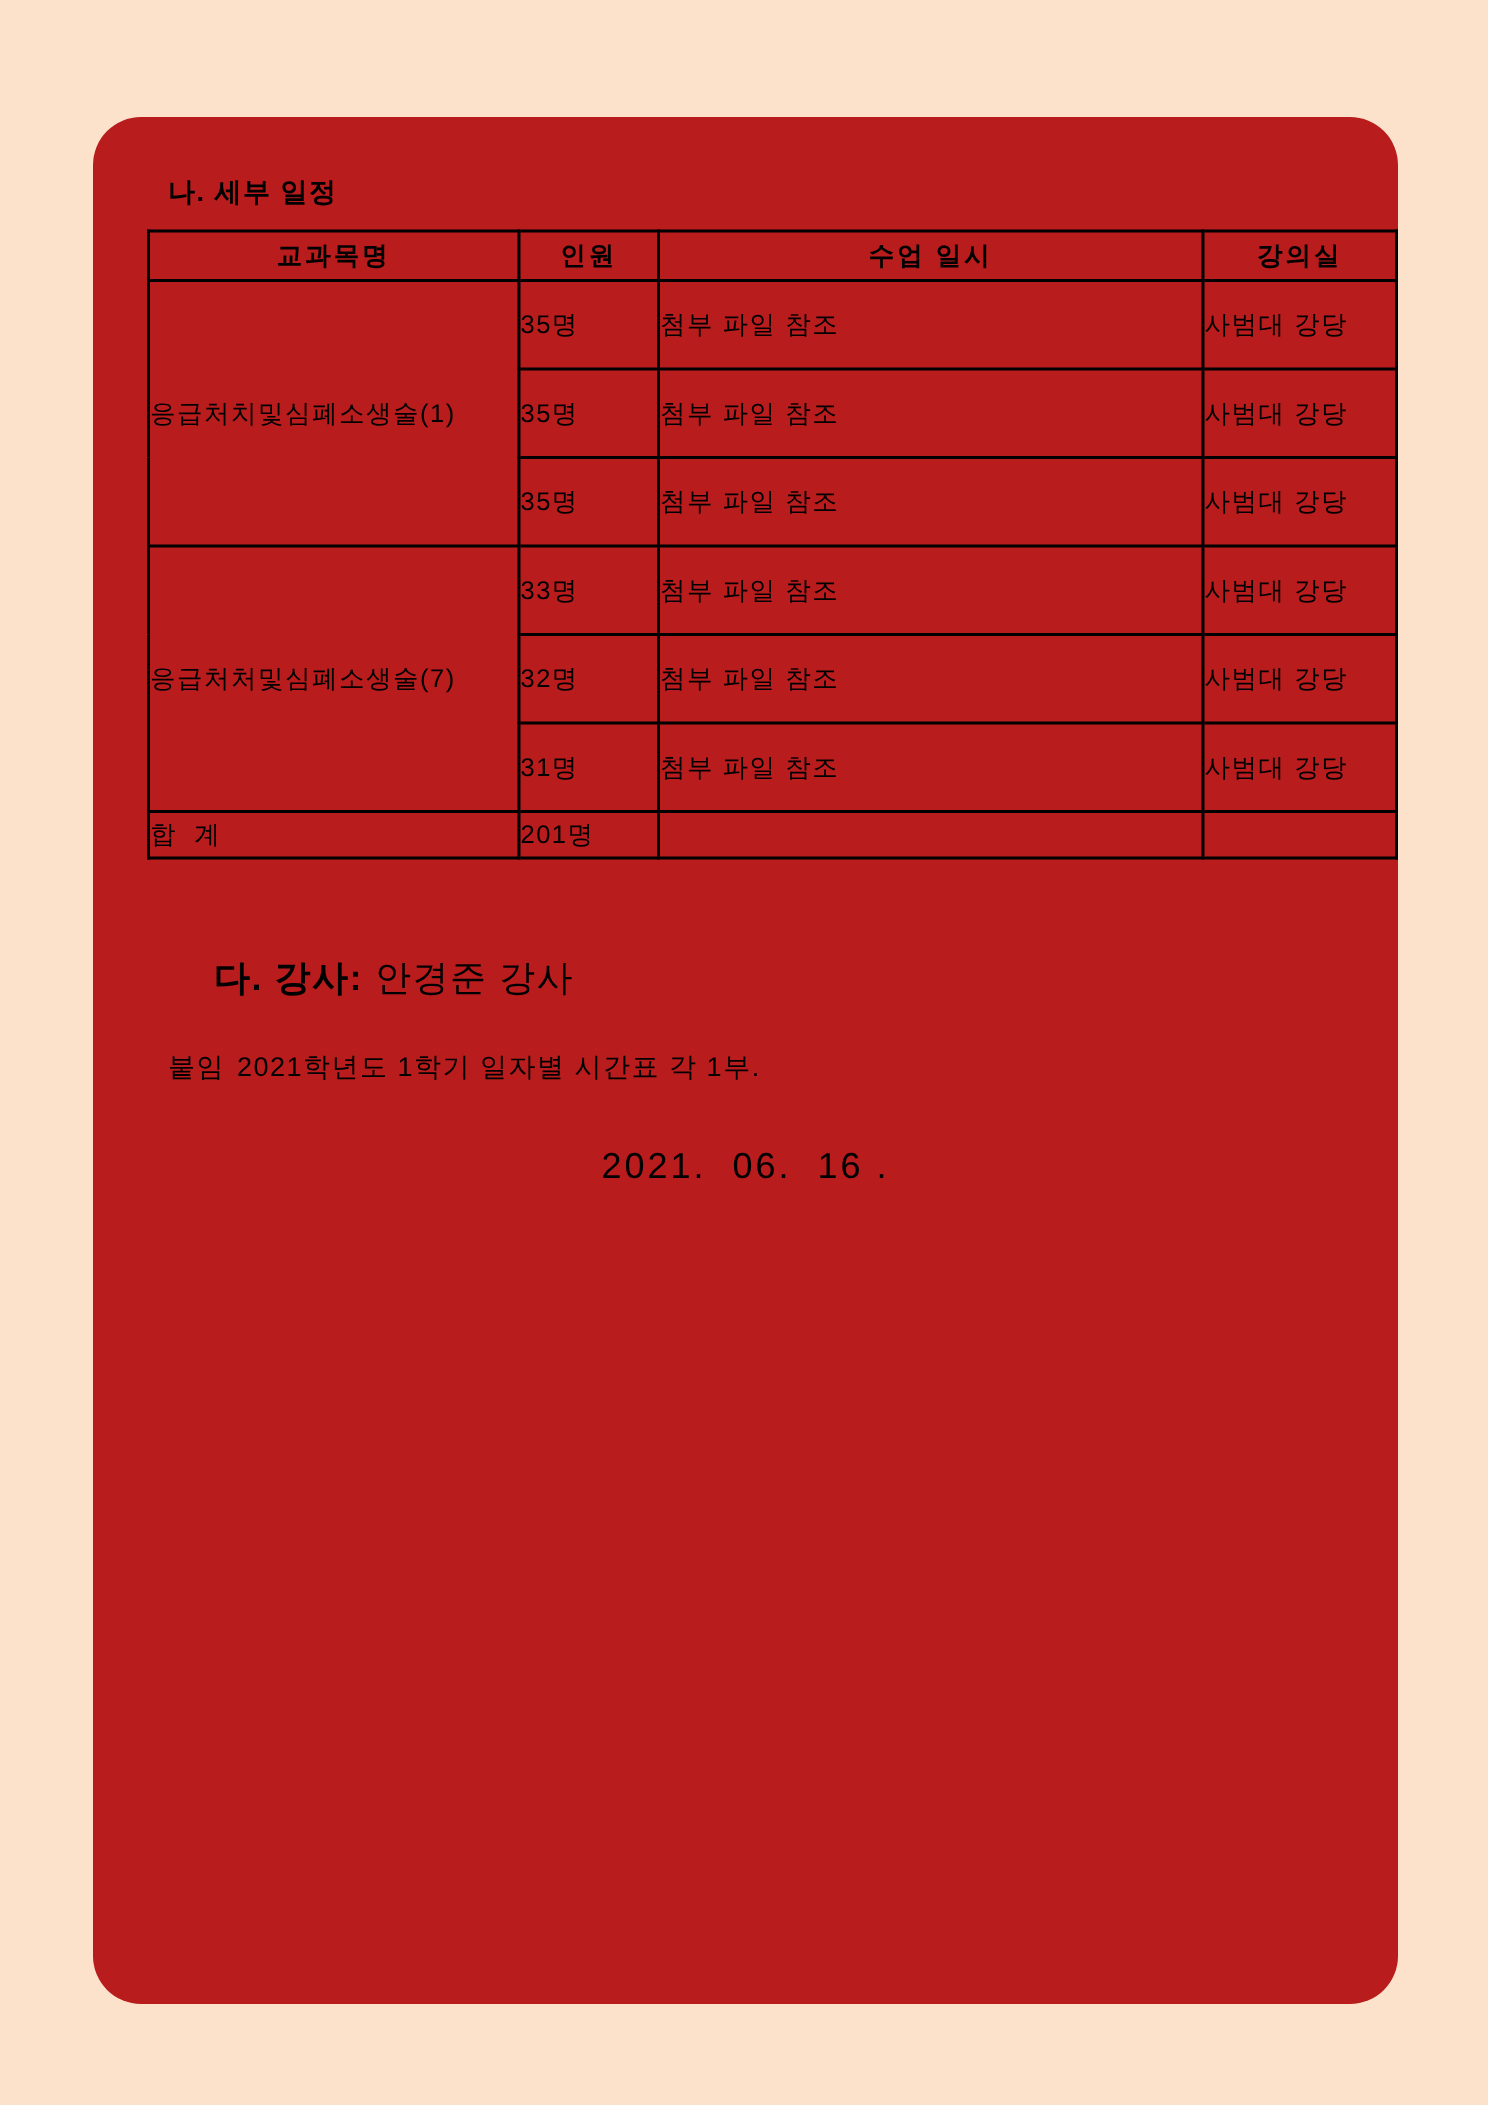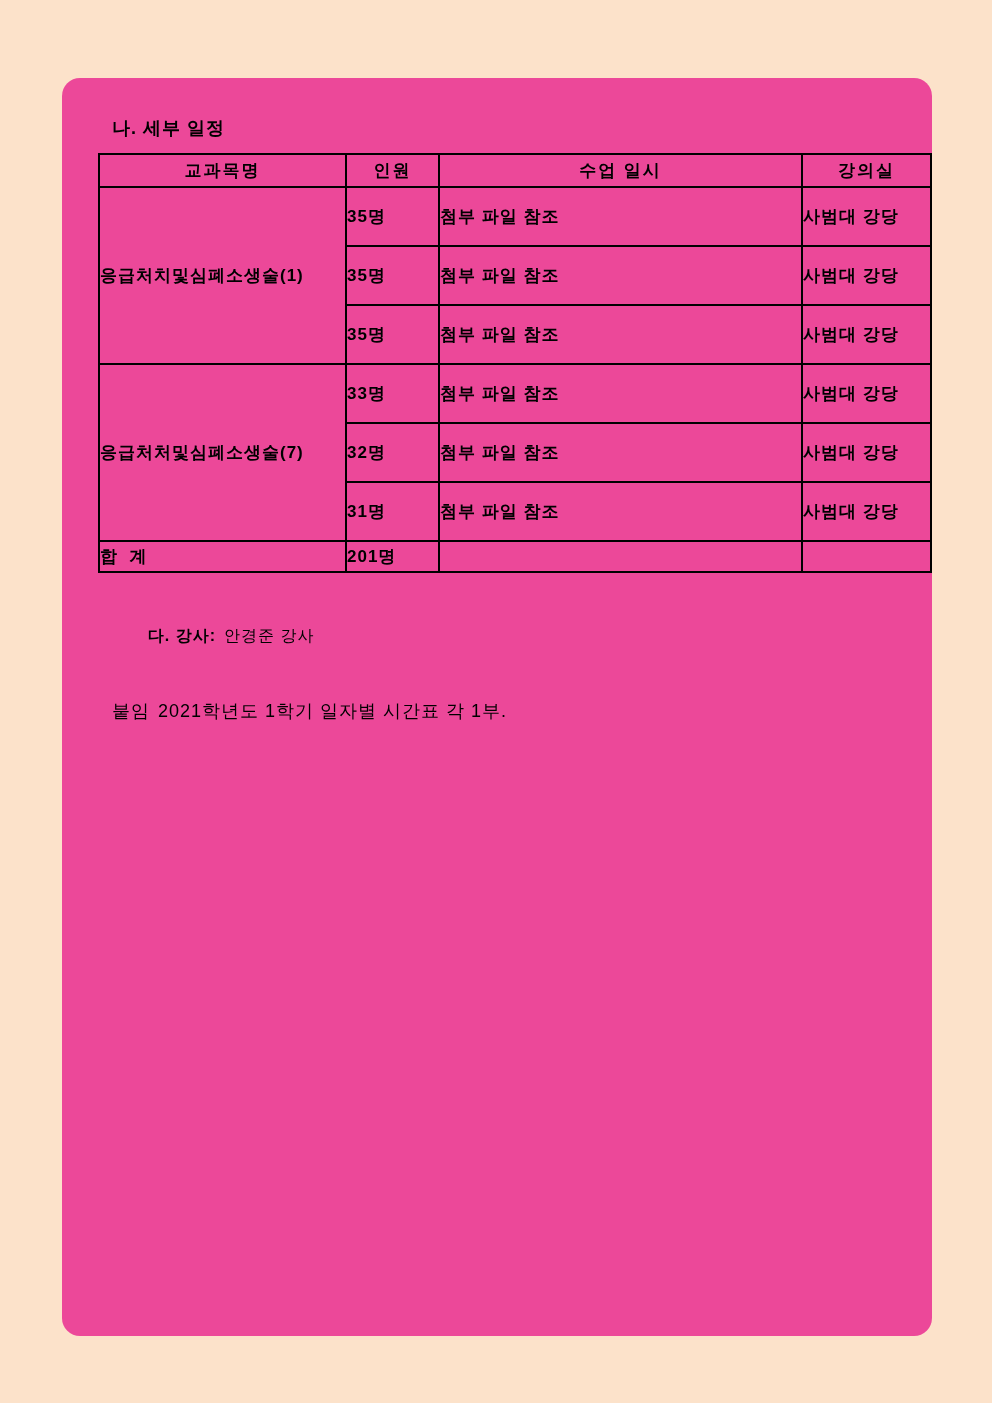--- a/index.html
+++ b/index.html
@@ -7,22 +7,22 @@
     width: 992px; height: 1403px;
     font-family: "Liberation Sans", "DejaVu Sans", sans-serif;
     color: #000;
   }
   body { background: #fce2ca; position: relative; overflow: hidden; }
 
   .page {
     position: absolute;
     left: 62px; top: 78px;
     width: 870px; height: 1258px;
-    background: #ec4899;
-    border-radius: 18px;
+    background: #b91c1c;
+    border-radius: 32px;
   }
 
   .section-title {
     position: absolute;
     left: 50px; top: 38px;
     font-size: 18px;
     font-weight: bold;
     letter-spacing: 1px;
     white-space: pre;
   }
@@ -36,31 +36,31 @@
     font-size: 17px;
   }
   table.schedule th, table.schedule td {
     border: 2px solid #000;
     vertical-align: middle;
     letter-spacing: 1px;
     overflow: hidden;
     white-space: pre;
   }
   table.schedule th { height: 33px; font-weight: bold; letter-spacing: 2px; }
-  table.schedule td { height: 59px; font-weight: bold; }
+  table.schedule td { height: 59px; font-weight: normal; }
   tr.total-row td { height: 31px; margin-left: 48px; }
   col.c-course  { width: 247px; }
   col.c-count   { width: 93px; }
   col.c-schedule{ width: 363px; }
   col.c-room    { width: 129px; }
 
   .section-c {
     position: absolute;
-    left: 64px; top: 530px;
-    font-size: 16px;
+    left: 50px; top: 530px;
+    font-size: 24px;
     letter-spacing: 1px;
     white-space: pre;
   }
   .section-c .lbl { font-weight: bold; margin-right: 8px; }
 
   .attachment {
     position: absolute;
     left: 26px; top: 600px;
     font-size: 18px;
     letter-spacing: 1px;
@@ -154,15 +154,16 @@
   </table>
 
   <div class="section-c">
     <span class="lbl">다. 강사:</span><span>안경준 강사</span>
   </div>
 
   <div class="attachment">
     <span class="lbl">붙임</span><span>2021학년도 1학기 일자별 시간표 각 1부.</span>
   </div>
 
+  <div class="date-line">2021.  06.  16 .</div>
 
 
 </div>
 
 </body></html>

